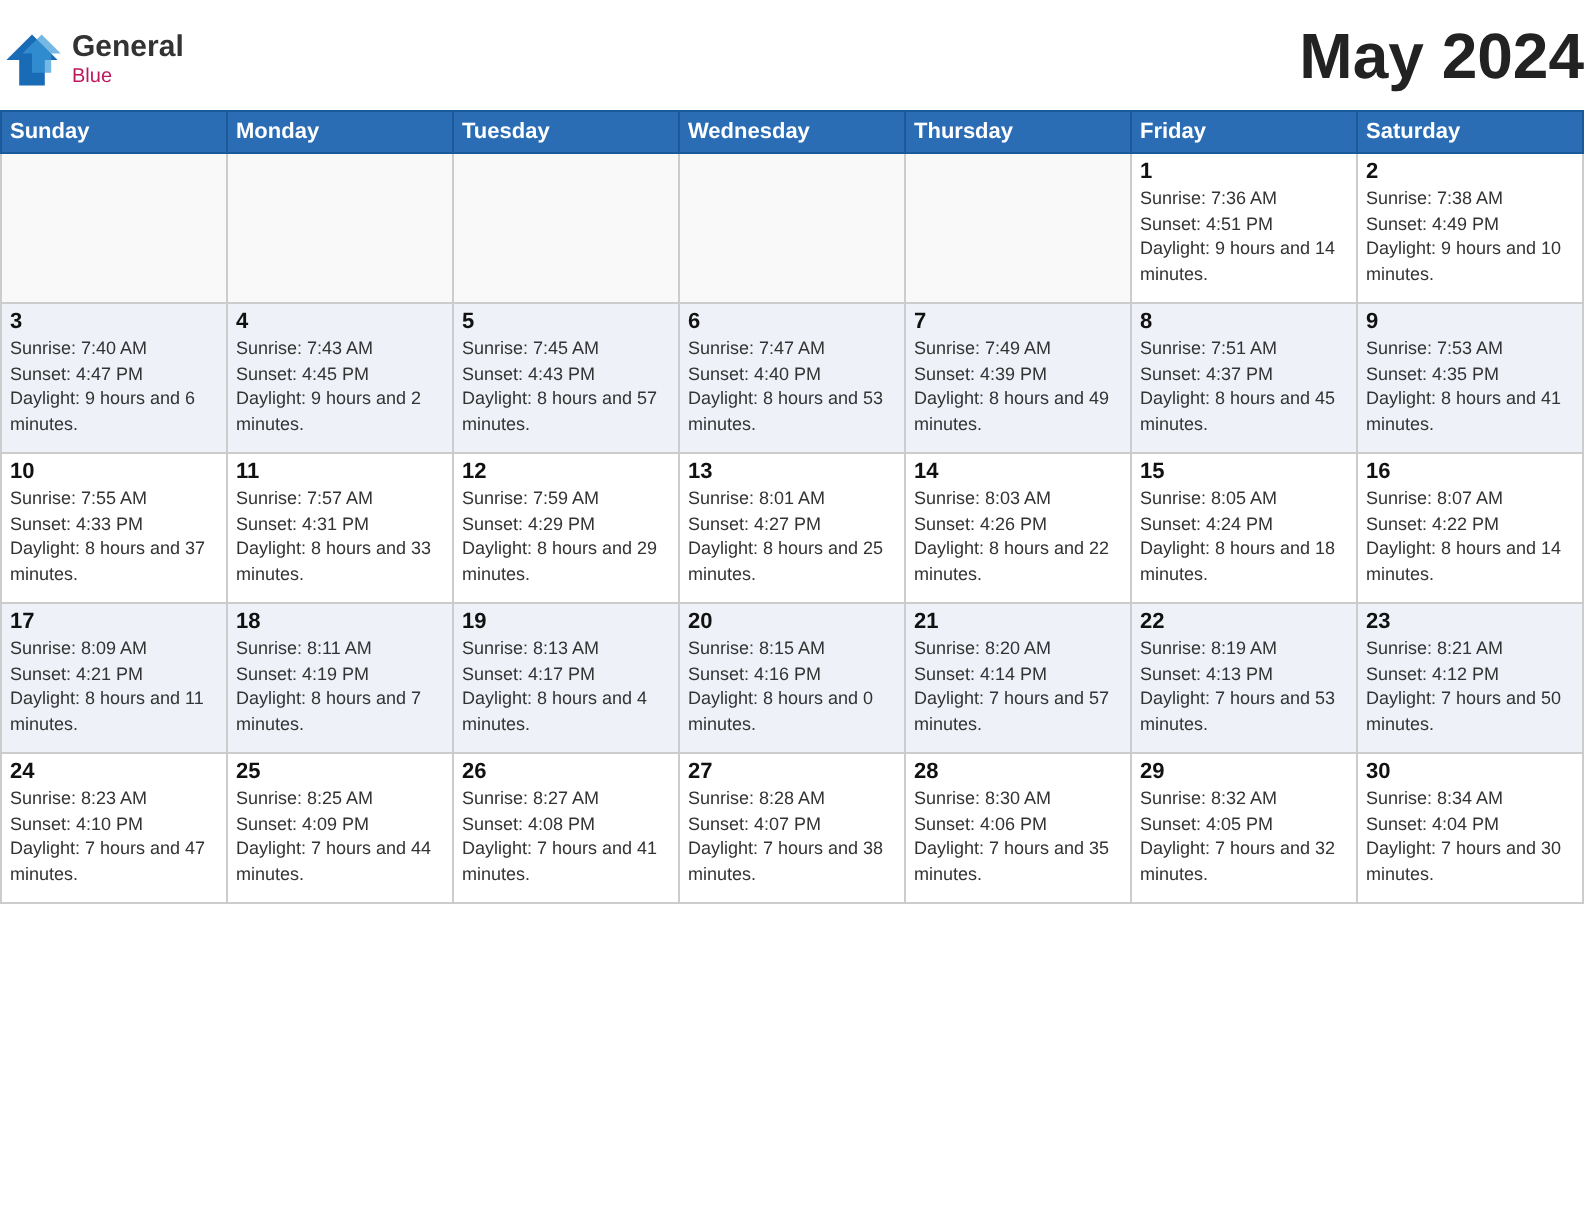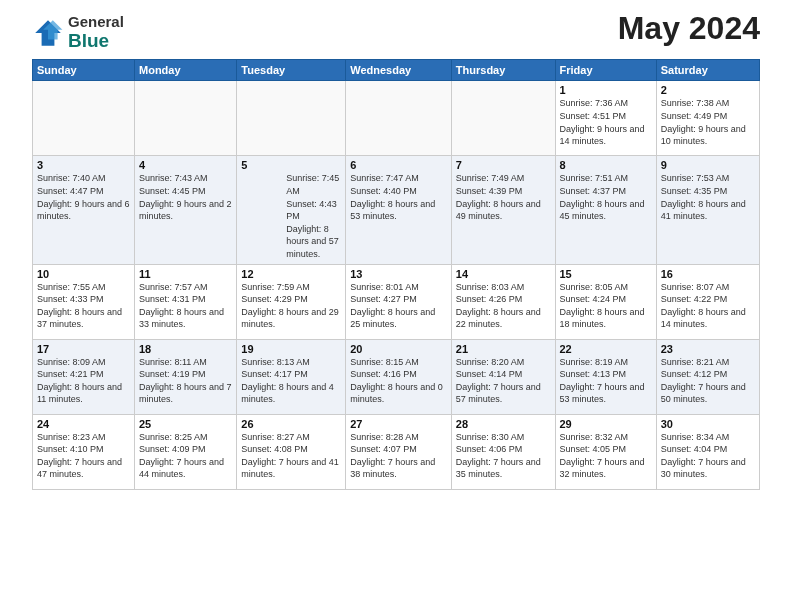--- a/index.html
+++ b/index.html
@@ -6,21 +6,21 @@
     body {
       font-family: Arial, sans-serif;
       background: #fff;
       width: 792px;
       height: 612px;
       overflow: hidden;
     }
     .page {
       width: 792px;
       height: 612px;
-      padding: 10px 32px;
+      padding: 10px 0;
     }
     .header-area {
       display: flex;
       align-items: flex-start;
       justify-content: space-between;
       margin-bottom: 8px;
     }
     .logo {
       display: flex;
       align-items: center;
@@ -30,23 +30,23 @@
       display: flex;
       flex-direction: column;
       line-height: 1.1;
     }
     .logo-general {
       font-size: 15px;
       font-weight: bold;
       color: #333;
     }
     .logo-blue {
-      font-size: 19px;
-      font-weight: bold;
-      color: #0f766e;
+      font-size: 10px;
+      font-weight: normal;
+      color: #be185d;
     }
     .logo-icon {
       width: 32px;
       height: 32px;
       margin-right: 4px;
     }
     .title-area {
       text-align: right;
     }
     .month-title {
@@ -164,21 +164,21 @@
 Daylight: 9 hours and 6 minutes.</div>
           </td>
           <td class="shaded">
             <span class="day-num">4</span>
             <div class="day-info" style="white-space: pre-line;">Sunrise: 7:43 AM
 Sunset: 4:45 PM
 Daylight: 9 hours and 2 minutes.</div>
           </td>
           <td class="shaded">
             <span class="day-num">5</span>
-            <div class="day-info" style="white-space: pre-line; margin-left: 45px;">Sunrise: 7:45 AM
+            <div class="day-info" style="white-space: pre-line;">Sunrise: 7:45 AM
 Sunset: 4:43 PM
 Daylight: 8 hours and 57 minutes.</div>
           </td>
           <td class="shaded">
             <span class="day-num">6</span>
             <div class="day-info" style="white-space: pre-line;">Sunrise: 7:47 AM
 Sunset: 4:40 PM
 Daylight: 8 hours and 53 minutes.</div>
           </td>
           <td class="shaded">

